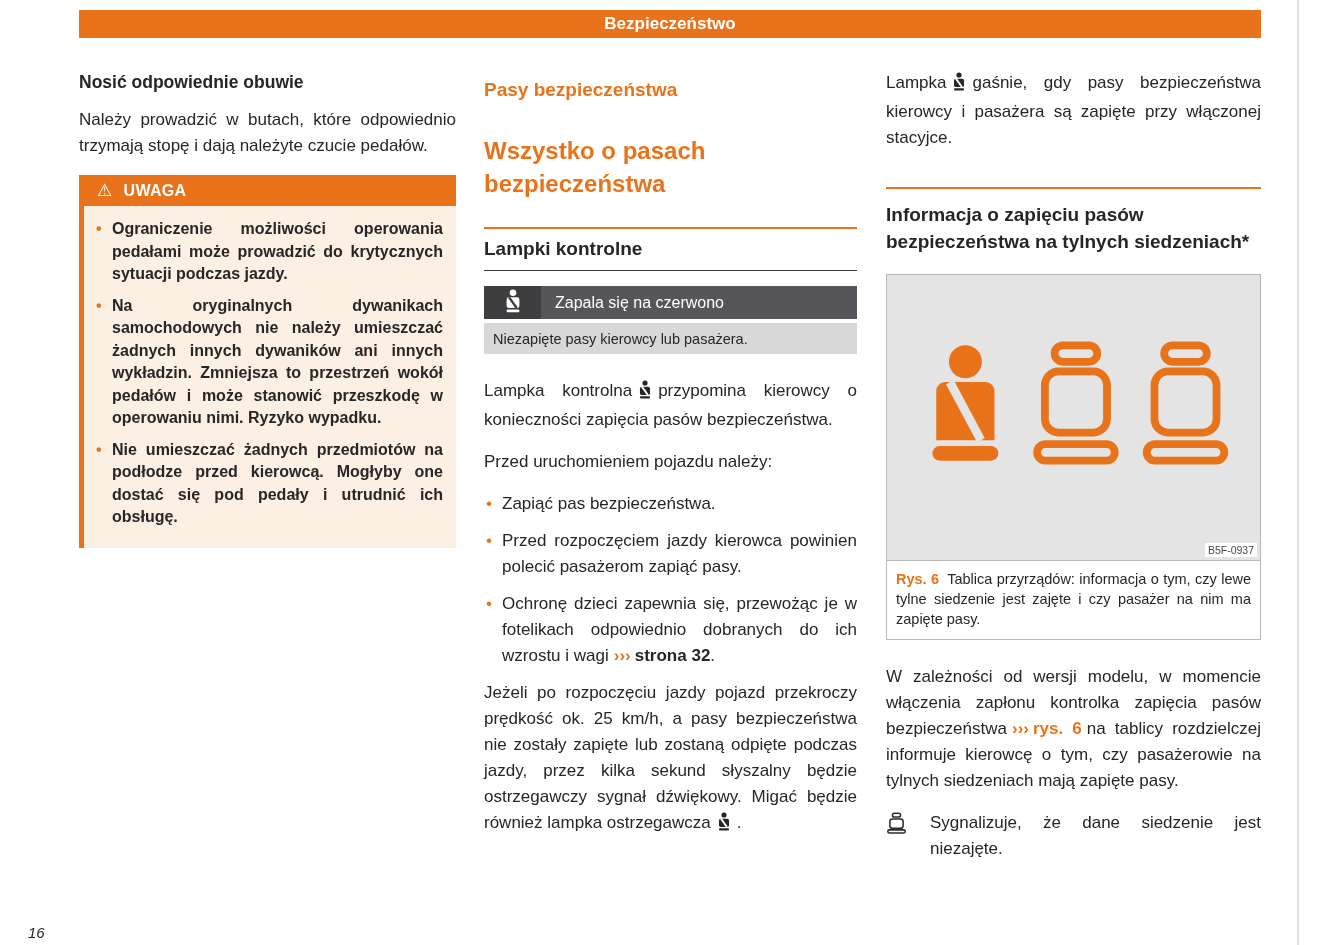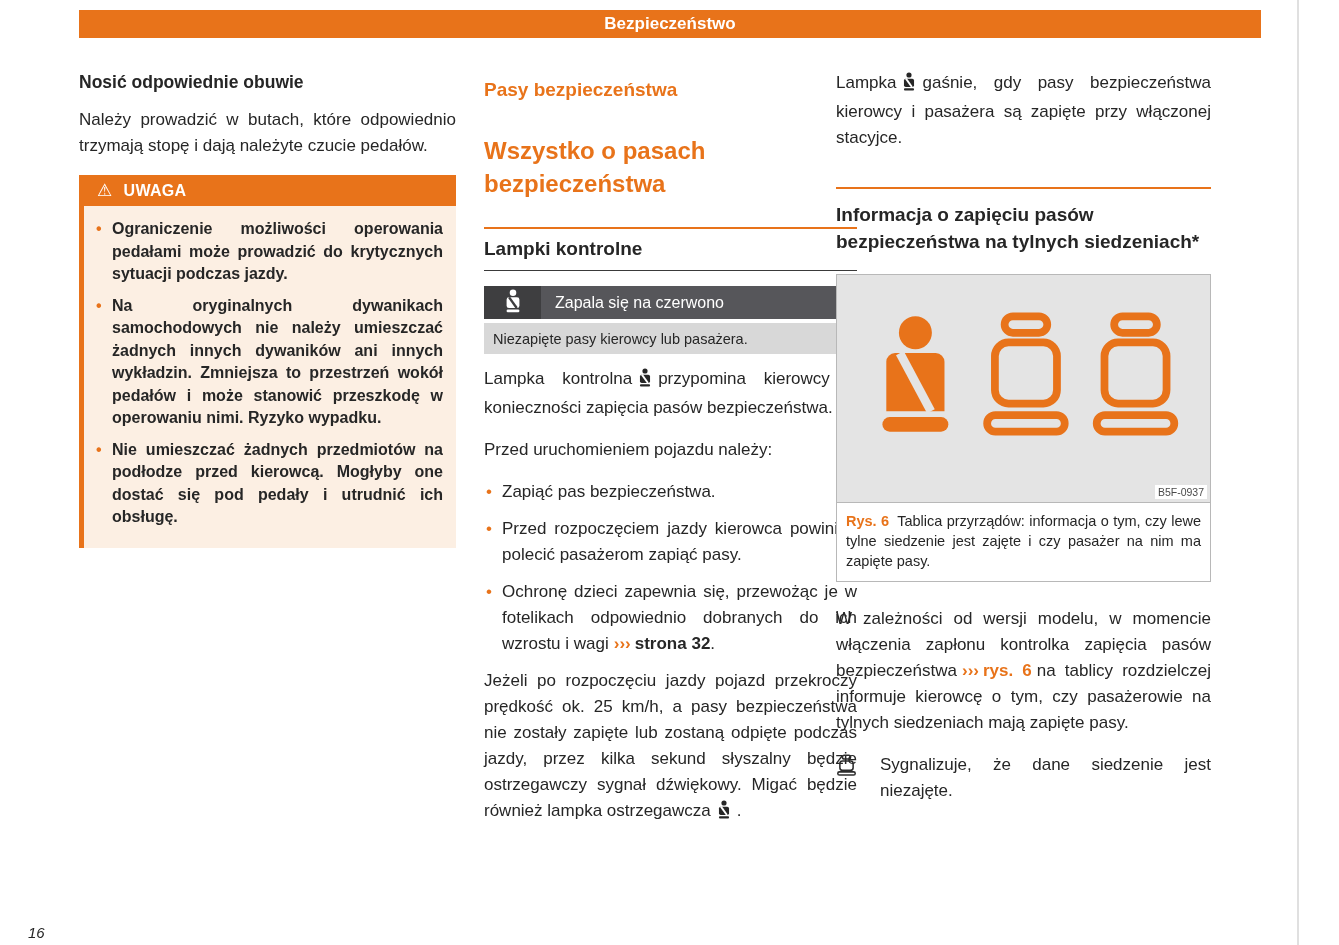--- a/index.html
+++ b/index.html
@@ -16,21 +16,21 @@
   body { font-family:"Liberation Sans","DejaVu Sans",sans-serif; background:#ffffff; color:var(--ink); }
   .page { position:relative; width:1339px; height:945px; background:#fff; overflow:hidden; }
   .edge-right { position:absolute; left:1297px; top:0; width:2px; height:100%; background:#e0e0e0; }
 
   .topbar { position:absolute; left:79px; top:10px; width:1182px; height:28px; background:var(--orange);
             color:#fff; font-weight:bold; font-size:17px; display:flex; align-items:center; justify-content:center; }
 
   .col { position:absolute; top:70px; }
   .col1 { left:79px;  width:377px; }
   .col2 { left:484px; width:373px; }
-  .col3 { left:836px; width:375px; }
+  .col3 { left:886px; width:375px; }
 
   .body { font-size:17px; line-height:26px; text-align:justify; margin-bottom:16px; }
 
   .h-black { font-size:17.5px; font-weight:bold; margin:2px 0 14px; }
 
   .title-orange { color:var(--orange); font-size:19px; font-weight:bold; line-height:36px; margin-top:2px; }
   .subtitle-orange { color:var(--orange); font-size:24px; font-weight:bold; line-height:33px; margin-top:26px; }
 
   .section-head { margin-top:27px; border-top:2px solid var(--orange); border-bottom:1px solid #3a3a3a;
                   padding:9px 0 10px; font-size:19px; font-weight:bold; }
@@ -43,42 +43,42 @@
   .warn-body { background:var(--warn-bg); padding:12px 13px 10px 11px; }
   .warn-body li { position:relative; list-style:none; padding-left:17px; font-weight:bold; font-size:16px;
                   line-height:22.5px; text-align:justify; margin-bottom:9px; }
   .warn-body li::before { content:"•"; color:var(--orange); position:absolute; left:1px; top:0; }
 
   
   .alert-bar { margin-top:15px; display:flex; height:33px; background:var(--bar-dark); }
   .alert-icon-cell { width:57px; background:var(--bar-dark-icon); display:flex; align-items:center; justify-content:center; color:#fff; }
   .alert-text { color:#fff; font-weight:normal; font-size:16px; display:flex; align-items:center; padding-left:14px; }
   .alert-sub { margin-top:4px; background:var(--bar-light); height:31px; font-size:14.5px; display:flex;
-               align-items:center; padding-left:9px; margin-bottom:12px; }
+               align-items:center; padding-left:9px; margin-bottom:24px; }
 
   ul.bullets { list-style:none; margin-bottom:6px; }
   ul.bullets li { position:relative; padding-left:18px; font-size:17px; line-height:26px; text-align:justify; margin-bottom:11px; }
   ul.bullets li::before { content:"•"; color:var(--orange); position:absolute; left:2px; top:0; }
 
   .belt-inline { display:inline-block; vertical-align:-3px; margin:0 6px; color:var(--ink); }
   .belt-inline .stripe { stroke:#fff; }
   .belt-dark { color:#fff; }
   .belt-dark .stripe { stroke:var(--bar-dark-icon); }
 
   .ref { margin-left:5px; }
   .arrows { color:var(--orange); font-weight:bold; }
   .ref b { margin-left:4px; }
   .ref-orange b { color:var(--orange); margin-left:4px; }
   .after-ref { margin-left:5px; }
 
   
   .col3-heading { margin-top:36px; border-top:2px solid var(--orange); padding-top:12px;
                   font-size:19px; font-weight:bold; line-height:27px; }
   .figure { margin-top:19px; border:1px solid #b8b8b8; }
-  .fig-img { position:relative; height:228px; background:var(--fig-bg); border-bottom:1px solid #b8b8b8;
+  .fig-img { position:relative; height:286px; background:var(--fig-bg); border-bottom:1px solid #b8b8b8;
              display:flex; align-items:center; justify-content:center; }
   .fig-code { position:absolute; right:3px; bottom:3px; background:#fff; color:#4a4a4a; font-size:10.5px; padding:1px 3px; }
   .fig-caption { background:#fff; padding:8px 9px 10px; font-size:14.5px; line-height:20px; text-align:justify; }
   .fig-caption .rys { color:var(--orange); font-weight:bold; margin-right:8px; }
 
   .p-after-fig { margin-top:24px; }
 
   .seat-note { display:flex; gap:23px; margin-top:8px; align-items:flex-start; }
   .seat-note .txt { font-size:17px; line-height:26px; text-align:justify; flex:1; }
   .seat-glyph { color:#2c2c2c; flex:0 0 auto; margin-top:2px; }

